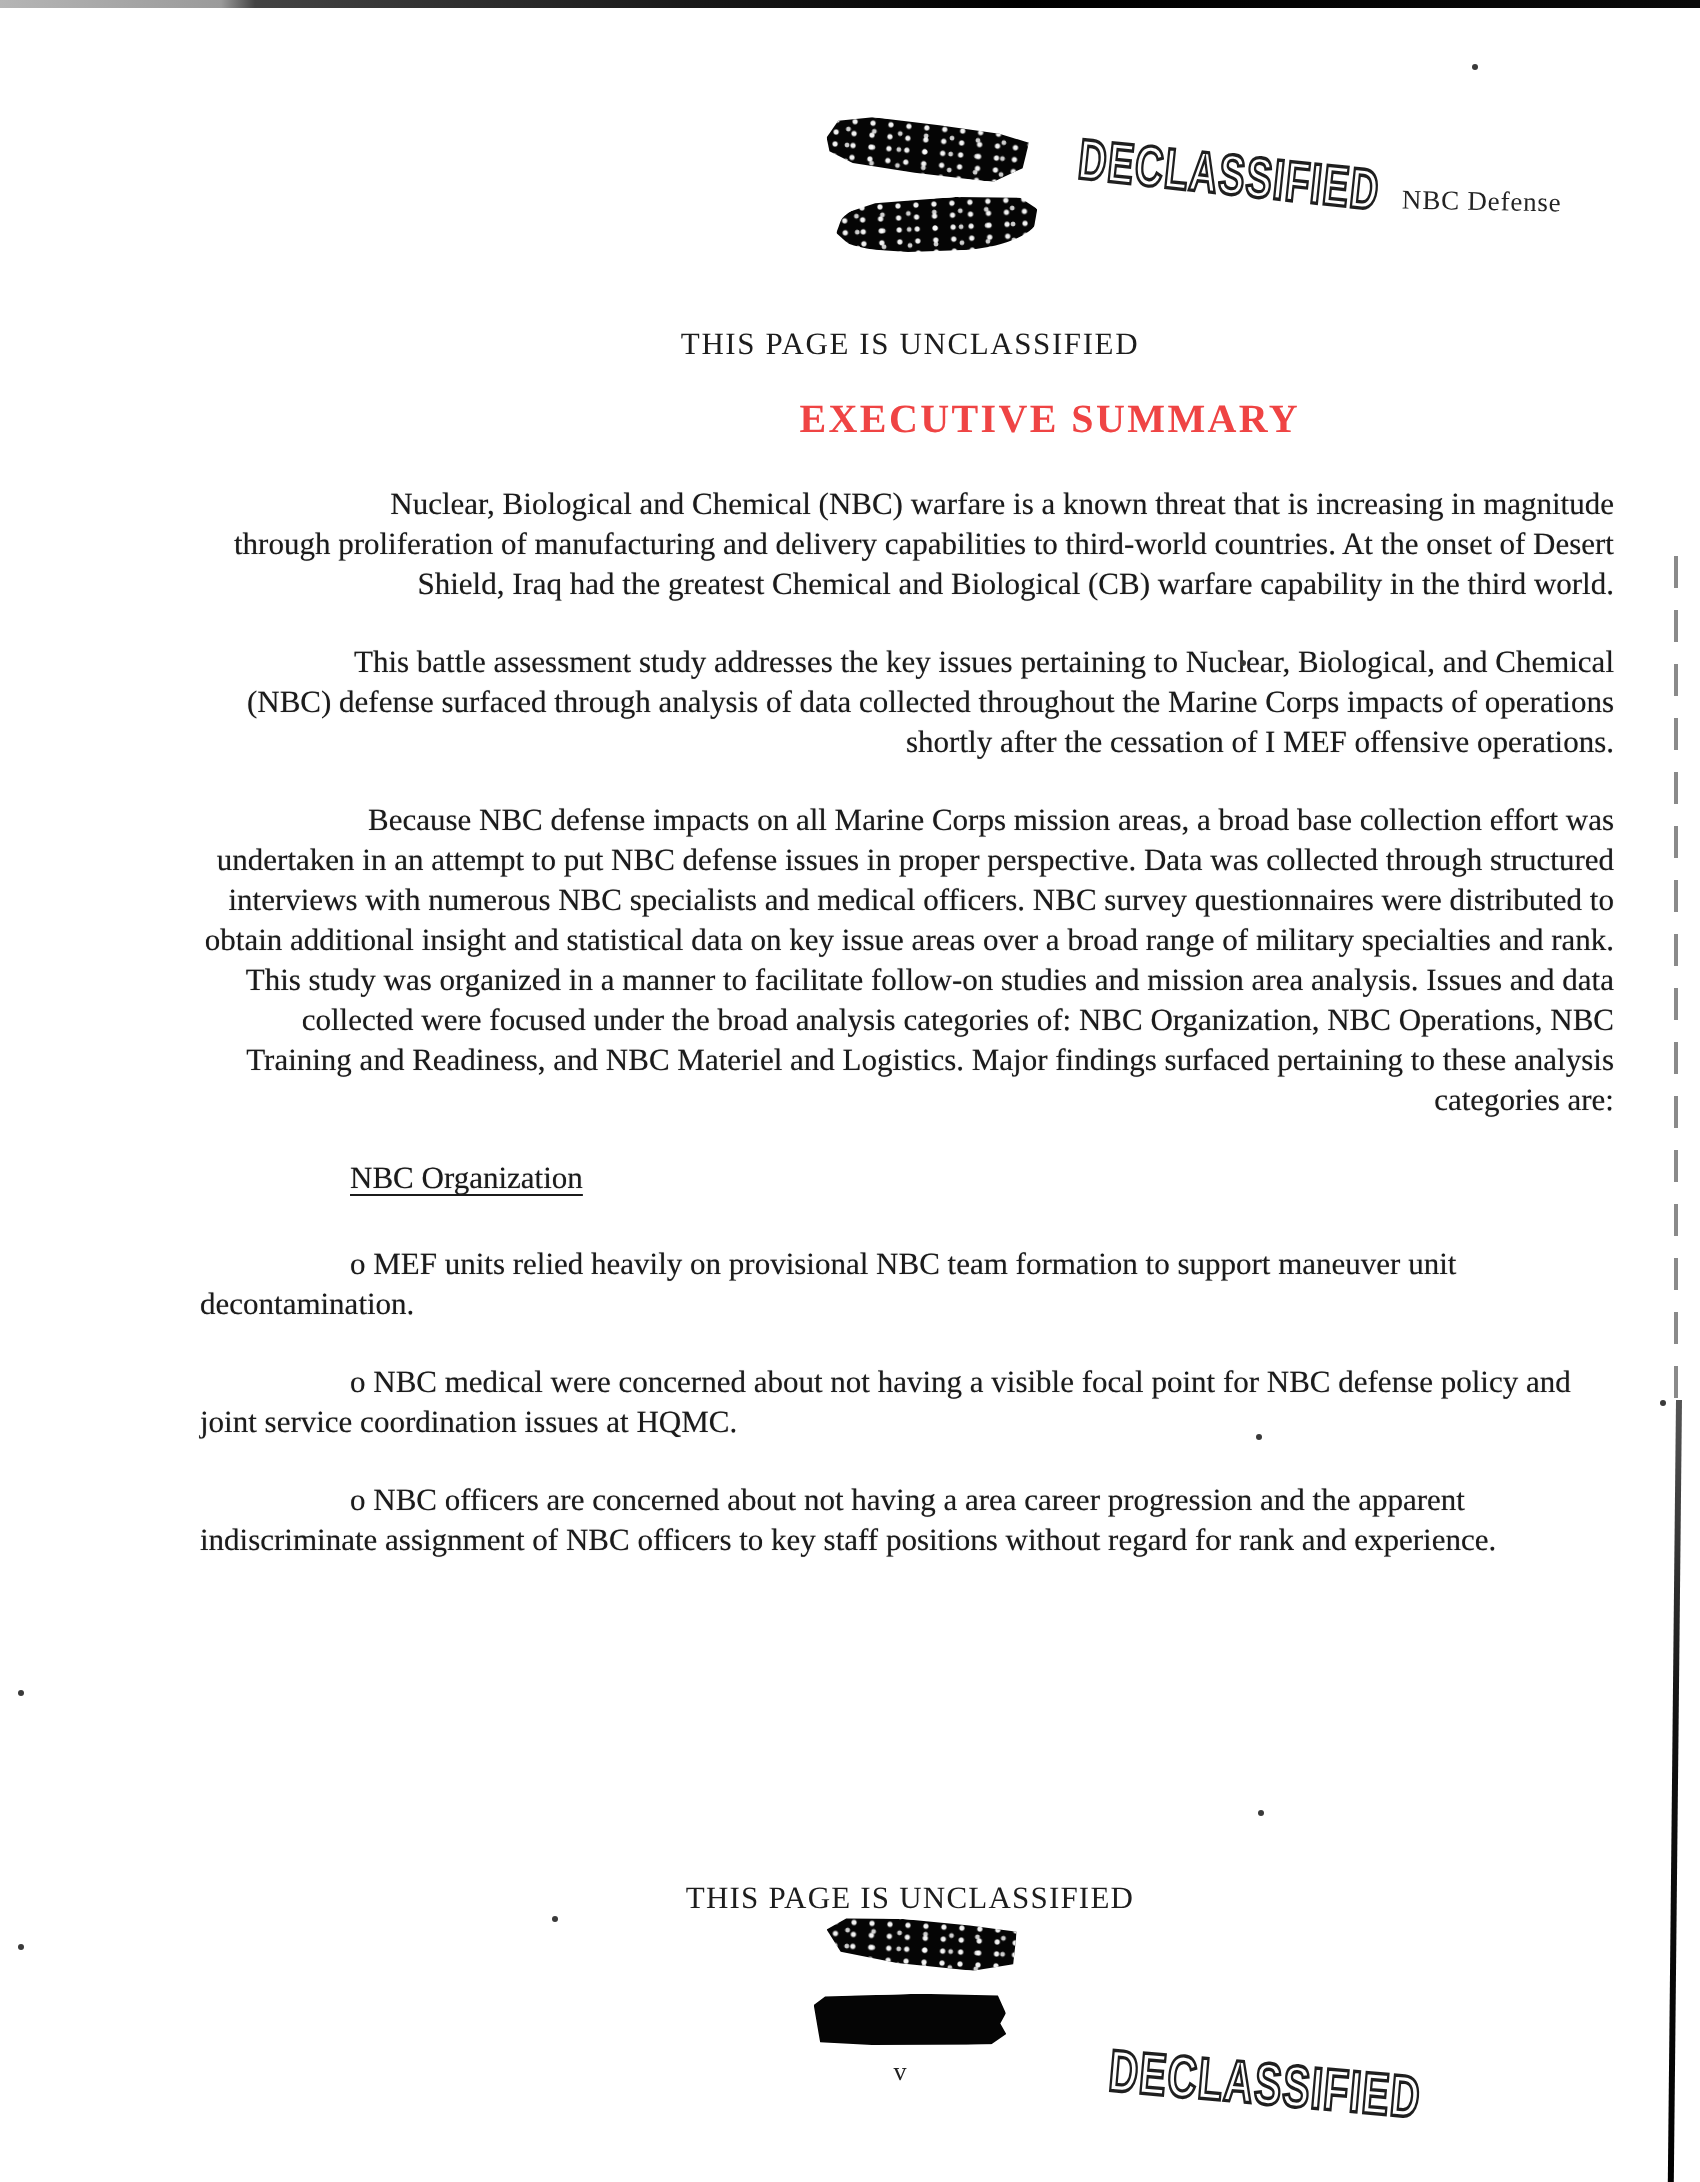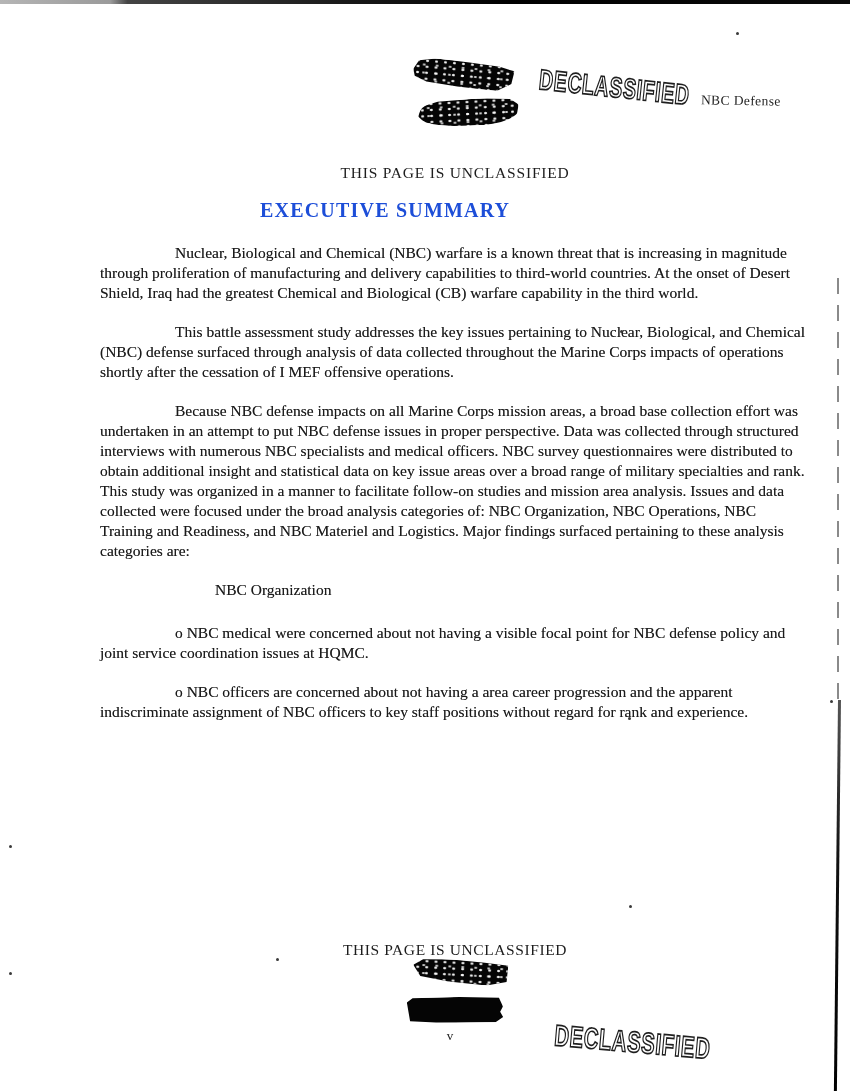--- a/index.html
+++ b/index.html
@@ -84,31 +84,31 @@
     transform:rotate(-1deg);
     clip-path:polygon(0% 18%,6% 2%,55% 0%,96% 6%,100% 40%,97% 60%,100% 80%,92% 100%,30% 97%,3% 90%);
   }
   
   .class-header{
     position:absolute;left:260px;top:164px;width:390px;
     text-align:center;font-size:15.5px;letter-spacing:0.8px;color:#1d1d1d;
   }
   .doc-title{
     position:absolute;left:260px;top:199px;width:390px;margin:0;
-    text-align:left;font-size:20px;font-weight:bold;letter-spacing:1.2px;color:#1d4ed8;
+    text-align:right;font-size:20px;font-weight:bold;letter-spacing:1.2px;color:#ef4444;
   }
   
   .body-text{
     position:absolute;left:100px;top:243px;width:707px;
     font-size:15.5px;line-height:20px;color:#1b1b1b;
     text-shadow:0 0 0.4px rgba(20,20,20,0.55);
   }
-  .para{margin:0 0 19px 0;text-indent:75px;}
+  .para{margin:0 0 19px 0;text-indent:75px;text-align:right;}
   .section-heading{margin:4px 0 23px 0;padding-left:75px;}
-  .section-heading span{text-underline-offset:3px;margin-left:40px;}
+  .section-heading span{text-decoration:underline;text-underline-offset:3px;}
   .bullet{margin:0 0 19px 0;text-indent:75px;}
   
   .class-footer{
     position:absolute;left:260px;top:941px;width:390px;
     text-align:center;font-size:15.5px;letter-spacing:0.6px;color:#1d1d1d;
   }
   .page-number{
     position:absolute;left:440px;top:1028px;width:20px;
     text-align:center;font-size:13px;color:#222;
   }
@@ -131,20 +131,21 @@
   <div class="class-header">THIS PAGE IS UNCLASSIFIED</div>
   <h1 class="doc-title">EXECUTIVE SUMMARY</h1>
 
   <div class="body-text">
     <p class="para">Nuclear, Biological and Chemical (NBC) warfare is a known threat that is increasing in magnitude through proliferation of manufacturing and delivery capabilities to third-world countries.  At the onset of Desert Shield, Iraq had the greatest Chemical and Biological (CB) warfare capability in the third world.</p>
     <p class="para">This battle assessment study addresses the key issues pertaining to Nuclear, Biological, and Chemical (NBC) defense surfaced through analysis of data collected throughout the Marine Corps impacts of operations shortly after the cessation of I MEF offensive operations.</p>
     <p class="para">Because NBC defense impacts on all Marine Corps mission areas, a broad base collection effort was undertaken in an attempt to put NBC defense issues in proper perspective.  Data was collected through structured interviews with numerous NBC specialists and medical officers.  NBC survey questionnaires were distributed to obtain additional insight and statistical data on key issue areas over a broad range of military specialties and rank.  This study was organized in a manner to facilitate follow-on studies and mission area analysis.  Issues and data collected were focused under the broad analysis categories of: NBC Organization, NBC Operations, NBC Training and Readiness, and NBC Materiel and Logistics.  Major findings surfaced pertaining to these analysis categories are:</p>
     <div class="section-heading">
       <span>NBC Organization</span>
     </div>
+    <p class="bullet">o MEF units relied heavily on provisional NBC team formation to support maneuver unit decontamination.</p>
     <p class="bullet">o NBC medical were concerned about not having a visible focal point for NBC defense policy and joint service coordination issues at HQMC.</p>
     <p class="bullet">o NBC officers are concerned about not having a area career progression and the apparent indiscriminate assignment of NBC officers to key staff positions without regard for rank and experience.</p>
   </div>
 
   <div class="class-footer">THIS PAGE IS UNCLASSIFIED</div>
   <div class="redaction speckled red-bot-1"></div>
   <div class="redaction red-bot-2"></div>
   <div class="page-number">v</div>
   <div class="stamp stamp-bottom">DECLASSIFIED</div>
 

